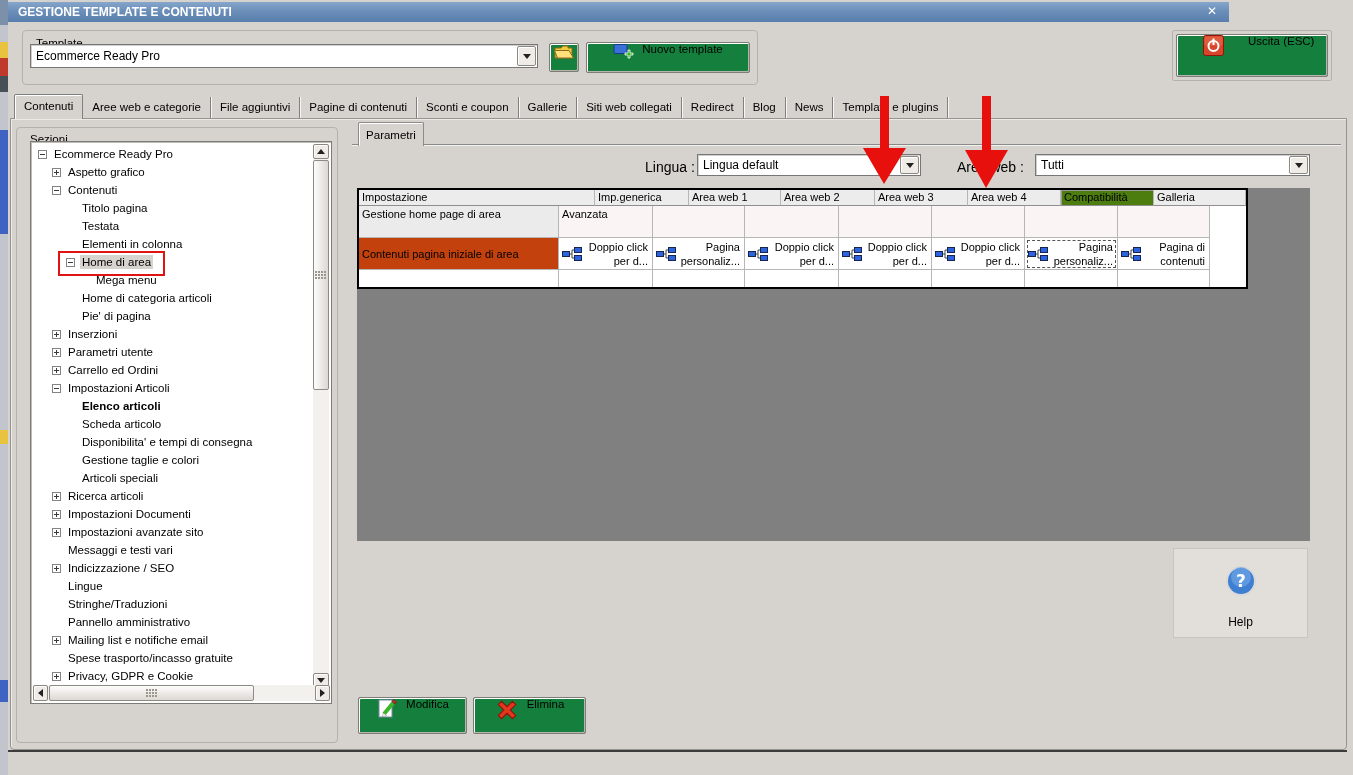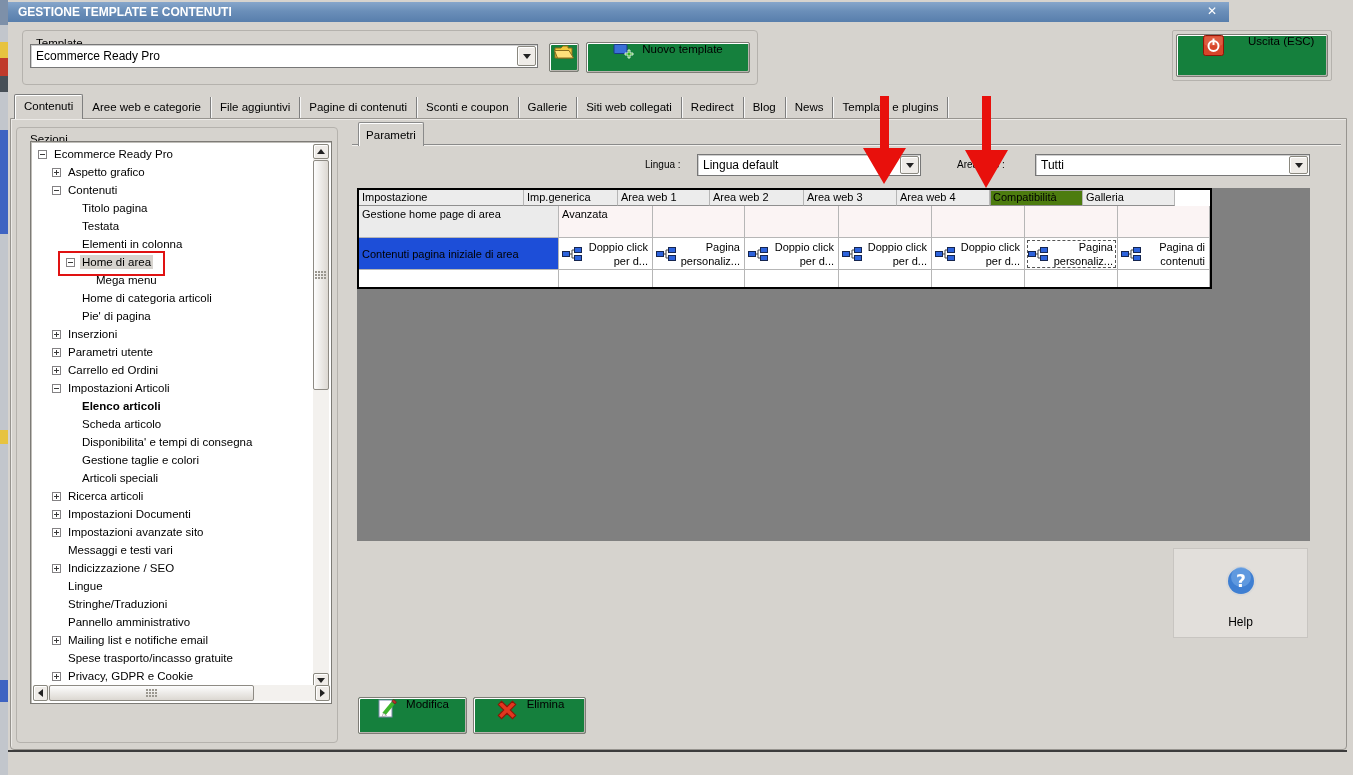--- a/index.html
+++ b/index.html
@@ -60,33 +60,33 @@
   .thumb{position:absolute;background:linear-gradient(to right,#fdfdfd,#dcd8d2);border:1px solid #8e8b84;
          border-radius:2px;box-sizing:border-box;}
   .thumb.h{background:linear-gradient(to bottom,#fdfdfd,#dcd8d2);}
   .grip{position:absolute;left:50%;top:50%;transform:translate(-50%,-50%);width:12px;height:8px;
         background:radial-gradient(circle at 1px 1px,#9a978f 1px,transparent 1.2px);background-size:3px 3px;}
   
   .ptab{position:absolute;left:358px;top:122px;width:64px;height:23px;background:#d6d3ce;
         border:1px solid #8a8a8a;border-bottom:none;border-radius:2px 2px 0 0;box-shadow:inset 1px 1px 0 #fff;
         display:flex;align-items:center;justify-content:center;z-index:2;}
   .punder{position:absolute;left:352px;top:144px;width:989px;height:1px;background:#8a8a8a;box-shadow:0 1px 0 #f2f0ed;}
-  .flabel{position:absolute;font-size:10px;white-space:nowrap;}
+  .flabel{position:absolute;font-size:14px;white-space:nowrap;}
   
   .gridbg{position:absolute;left:357px;top:188px;width:953px;height:353px;background:#808080;}
   .ptable{position:absolute;left:357px;top:188px;border:2px solid #000;background:#fff;box-sizing:content-box;}
   .trow{display:flex;}
   .tcell{box-sizing:border-box;border-right:1px solid #b6b6b6;border-bottom:1px solid #b6b6b6;
          position:relative;overflow:hidden;font-size:11px;}
   .thead .tcell{background:#ececec;border-bottom:1px solid #8f8f8f;padding:1px 0 0 3px;height:16px;}
   .thead .tcell.pressed{background:#4d7c0f;box-shadow:inset 1px 1px 0 #9a9a9a;}
   .r1 .tcell{height:32px;background:#fbf4f4;padding:2px 0 0 3px;}
   .r1 .tcell.namecell{background:#ebebeb;}
   .r2 .tcell{height:32px;background:#fff;}
-  .r2 .tcell.namecell{background:#1d4ed8;display:flex;align-items:center;padding-left:3px;}
+  .r2 .tcell.namecell{background:#c2410c;display:flex;align-items:center;padding-left:3px;}
   .r3 .tcell{height:17px;background:#fff;border-bottom:none;}
   .cellic{position:absolute;left:3px;top:8px;}
   .celltxt{position:absolute;left:26px;right:4px;top:2px;bottom:1px;text-align:right;line-height:14px;}
   .tcell.selcell{outline:1px dashed #555;outline-offset:-3px;}
   
   .arrow-svg{position:absolute;z-index:6;}
   
   .helpbox{position:absolute;left:1173px;top:548px;width:135px;height:90px;background:#e2dfdb;
            border:1px solid #c8c5c1;box-sizing:border-box;}
   .helpbox .hic{position:absolute;left:50%;top:14px;transform:translateX(-50%);}
@@ -332,21 +332,21 @@
   <div class="combo" style="left:1035px;top:154px;width:275px;height:22px;">
     <span class="val">Tutti</span>
     <span class="drop">
         <span class="tri-down"></span>
       </span>
   </div>
 
   <div class="gridbg"></div>
   <div class="ptable">
       <div class="trow thead">
-        <div class="tcell" style="width: 165px;">Impostazione</div>
+        <div class="tcell" style="width: 236px;">Impostazione</div>
         <div class="tcell" style="width: 94px;">Imp.generica</div>
         <div class="tcell" style="width: 92px;">Area web 1</div>
         <div class="tcell" style="width: 94px;">Area web 2</div>
         <div class="tcell" style="width: 93px;">Area web 3</div>
         <div class="tcell" style="width: 93px;">Area web 4</div>
         <div class="tcell pressed" style="width: 93px;">Compatibilità</div>
         <div class="tcell" style="width: 92px;">Galleria</div>
       </div>
       <div class="trow r1">
         <div class="tcell namecell" style="width: 200px;">Gestione home page di area</div>

